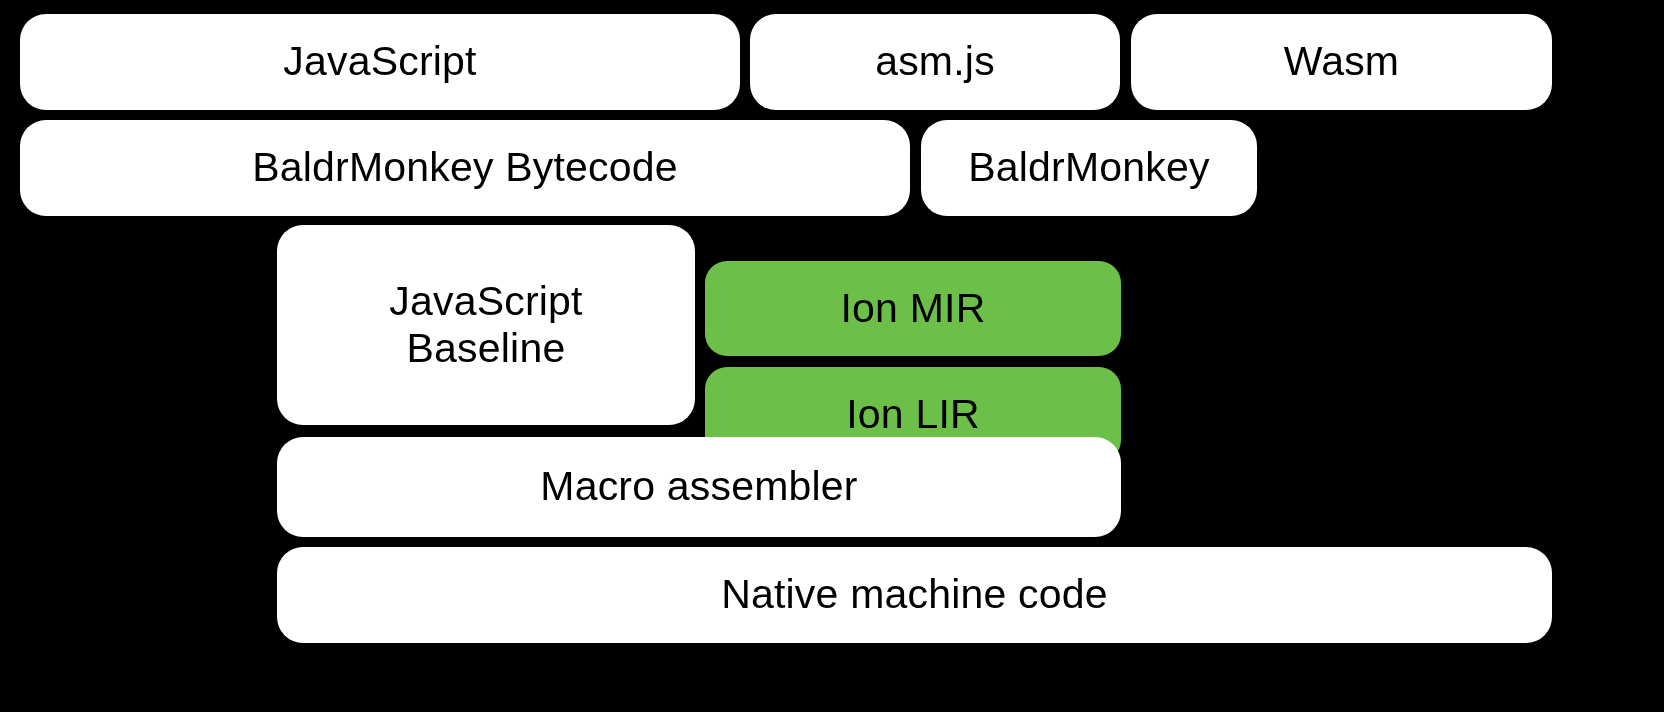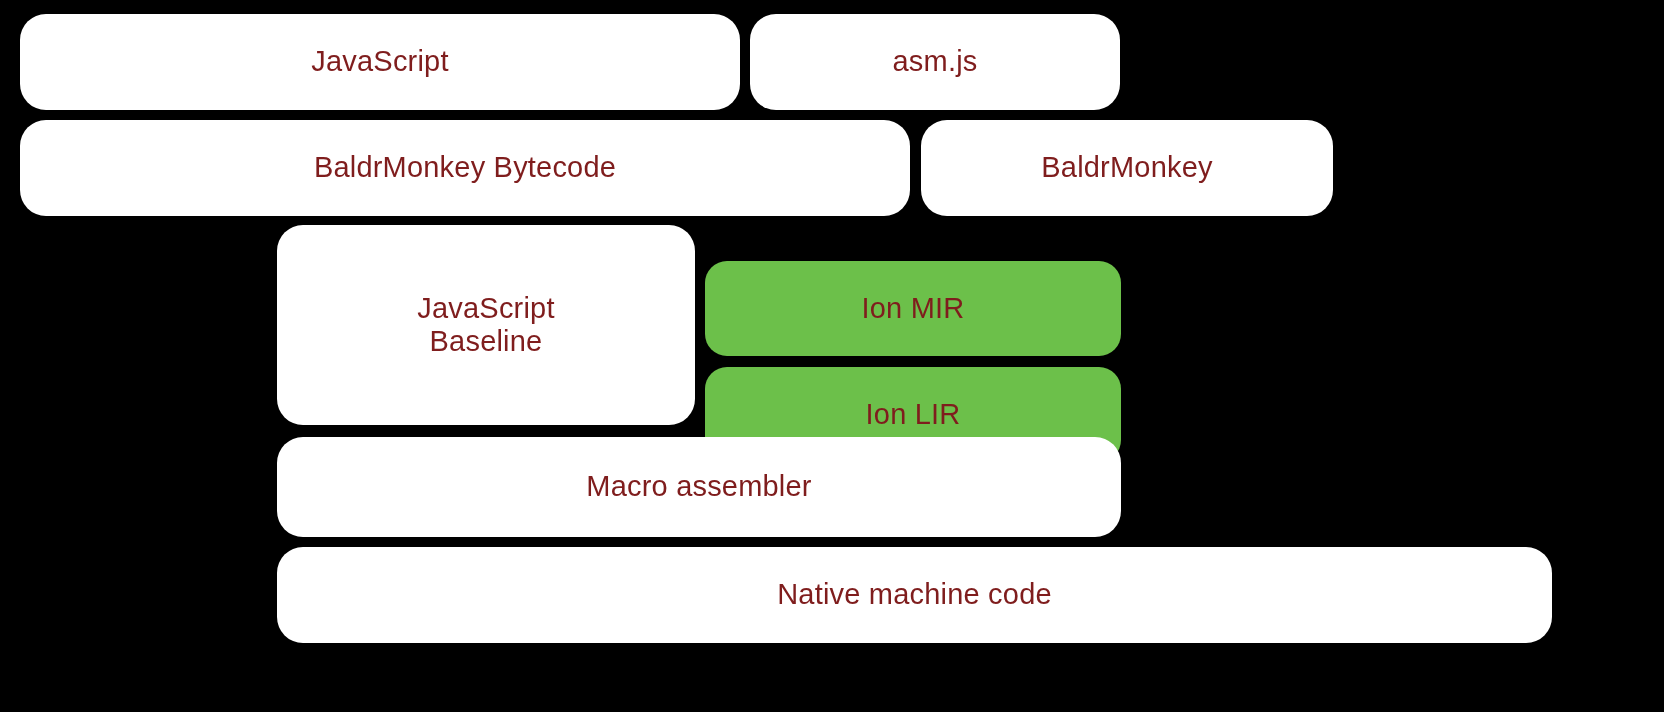--- a/index.html
+++ b/index.html
@@ -17,22 +17,22 @@
     font-family: "Liberation Sans", "DejaVu Sans", sans-serif;
   }
   .node {
     position: absolute;
     box-sizing: border-box;
     display: flex;
     align-items: center;
     justify-content: center;
     text-align: center;
     border-radius: 26px;
-    color: #7f1d1d;
-    font-size: 29px;
+    color: #000000;
+    font-size: 41px;
     font-weight: 400;
     line-height: 1.15;
     letter-spacing: 0.2px;
     white-space: pre-line;
     padding: 8px 10px;
     user-select: none;
   }
   .fill-white  { background: #ffffff; }
   .fill-gray   { background: #eaeaea; }
   .fill-green  { background: #6cc04a; margin-top: 36px; }
@@ -41,24 +41,25 @@
 </style>
 </head>
 <body>
 
 <div id="diagram">
 
   <div class="node fill-white" style="left:20px; top:14px; width:720px; height:96px;">JavaScript</div>
 
   <div class="node fill-white" style="left:750px; top:14px; width:370px; height:96px;">asm.js</div>
 
+  <div class="node fill-white" style="left:1131px; top:14px; width:421px; height:96px;">Wasm</div>
 
   <div class="node fill-white" style="left:20px; top:120px; width:890px; height:96px;">BaldrMonkey Bytecode</div>
 
-  <div class="node fill-white" style="left:921px; top:120px; width:412px; height:96px;">BaldrMonkey</div>
+  <div class="node fill-white" style="left:921px; top:120px; width:336px; height:96px;">BaldrMonkey</div>
 
 
   <div class="node fill-white" style="left:277px; top:225px; width:418px; height:200px;">JavaScript
 Baseline</div>
 
   <div class="node fill-green small-radius" style="left:705px; top:225px; width:416px; height:95px;">Ion MIR</div>
 
   <div class="node fill-green small-radius" style="left:705px; top:331px; width:416px; height:95px;">Ion LIR</div>
 
   <div class="node fill-white" style="left:277px; top:437px; width:844px; height:100px;">Macro assembler</div>

